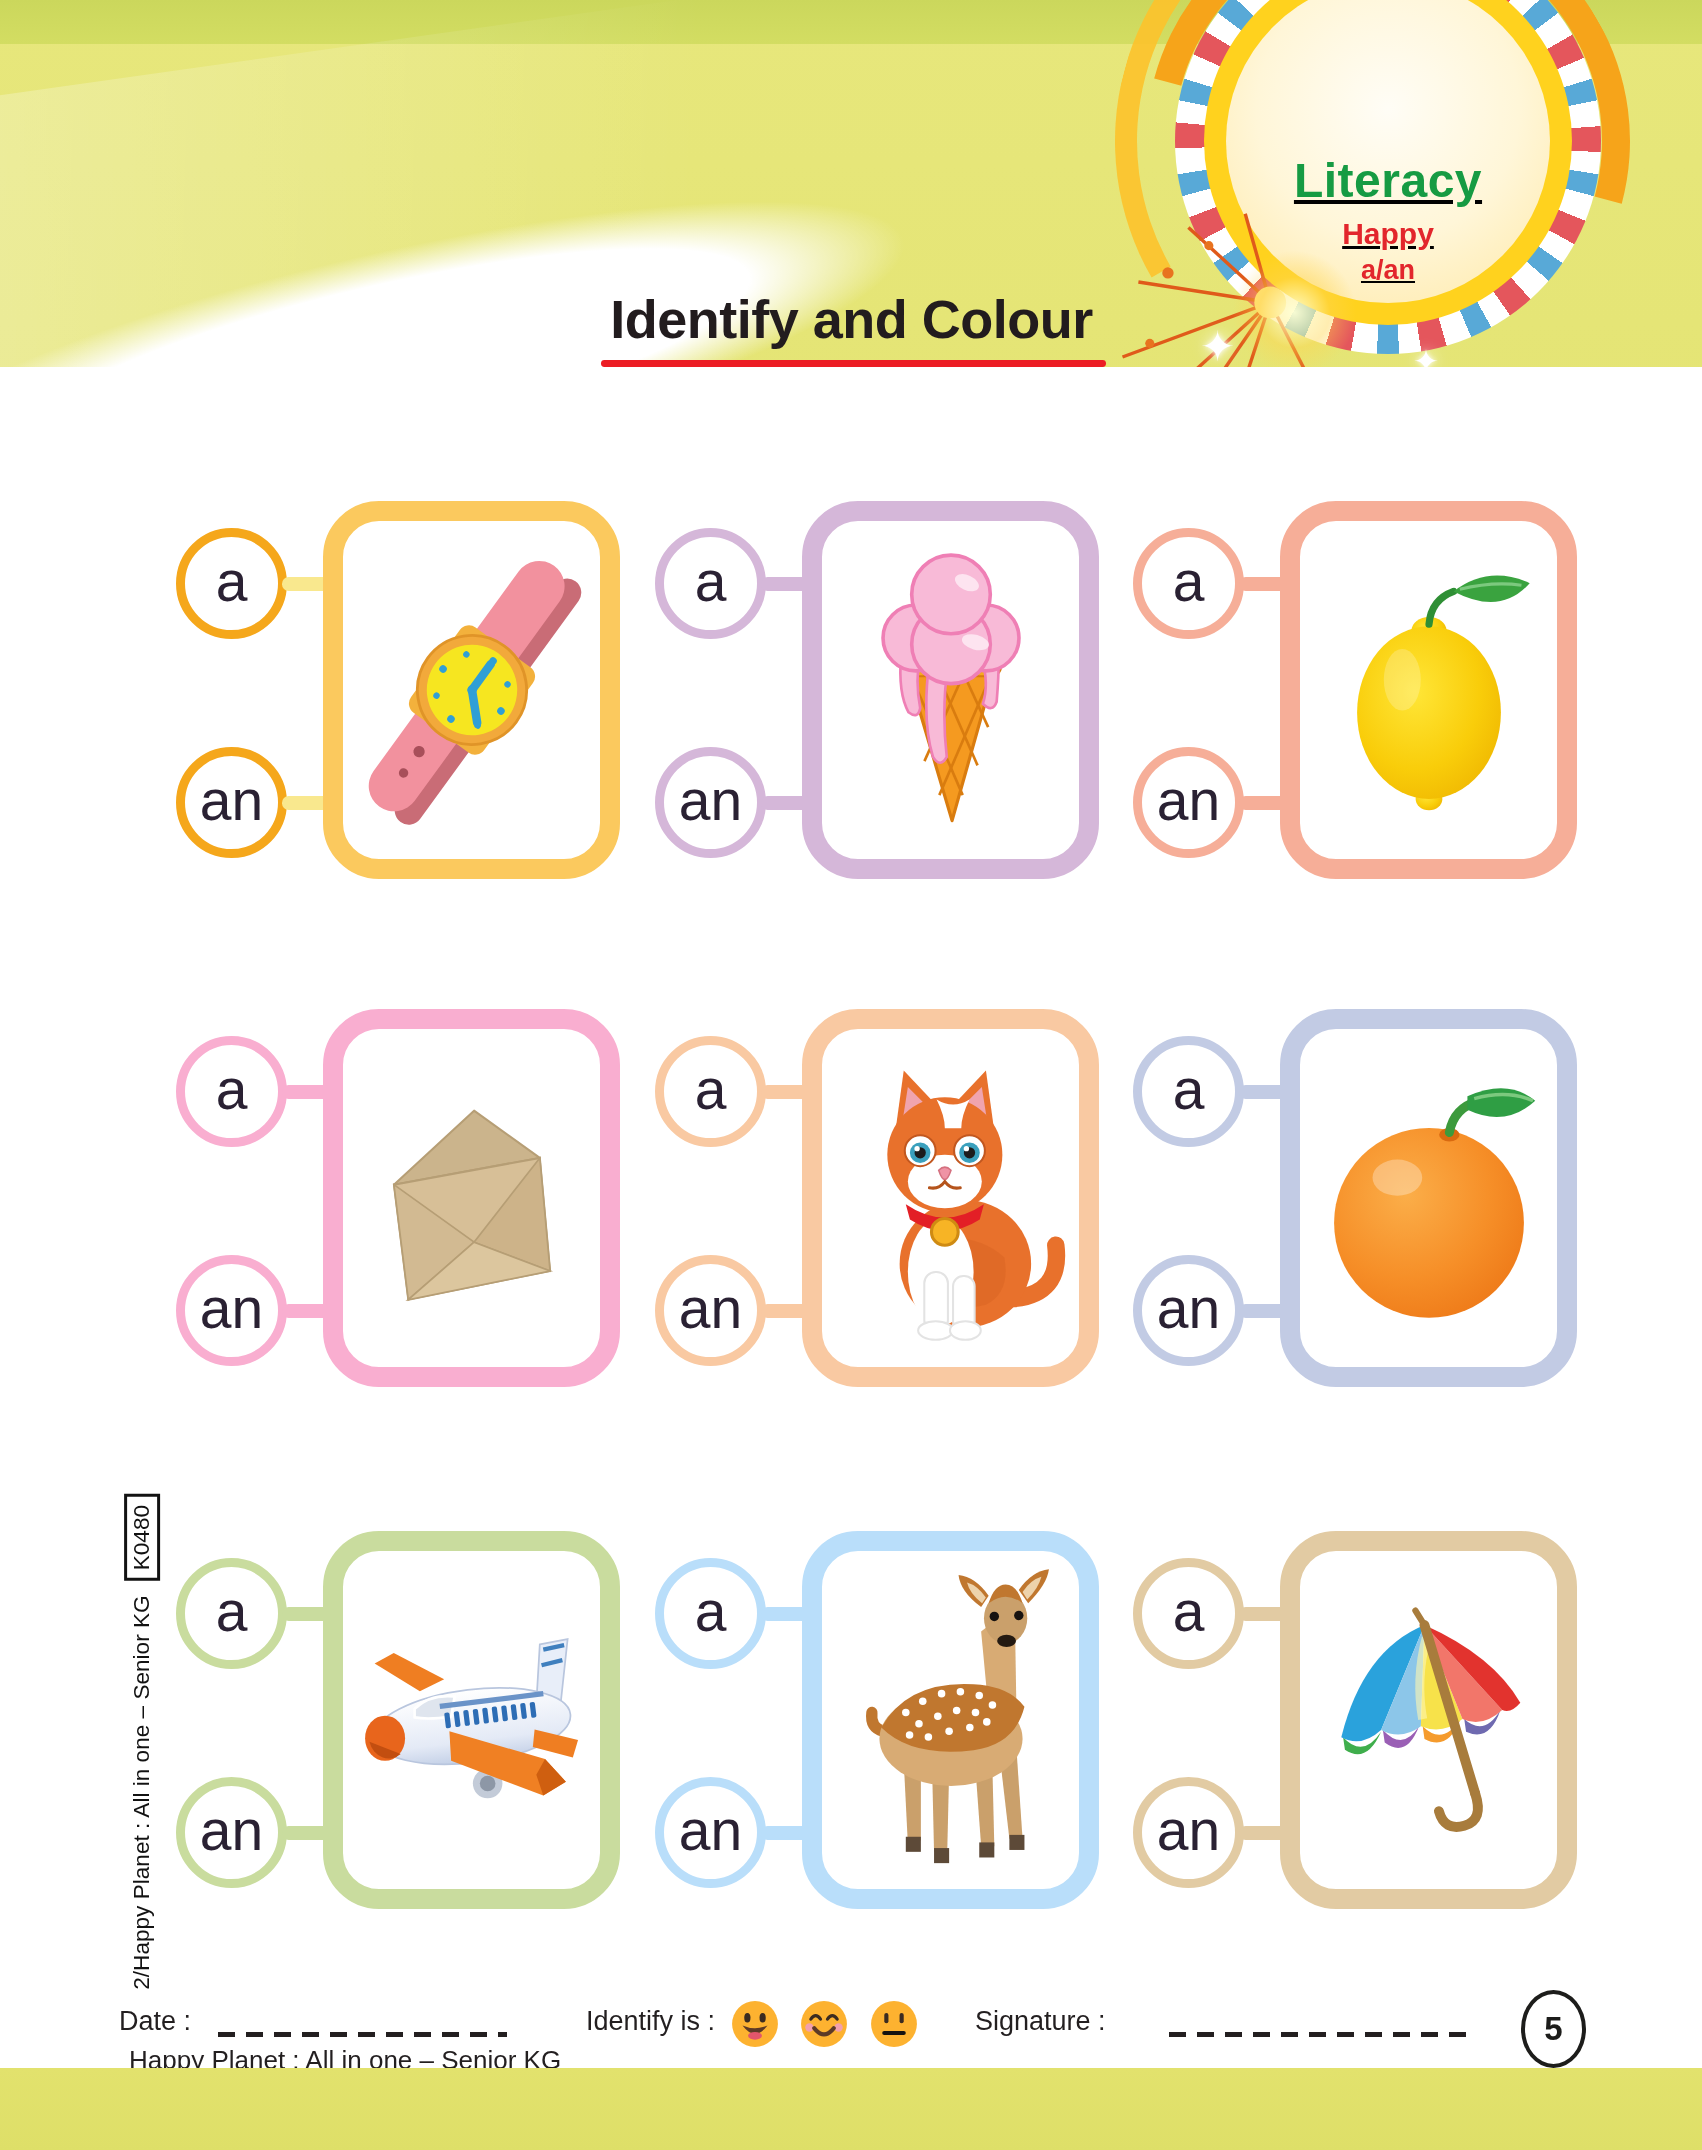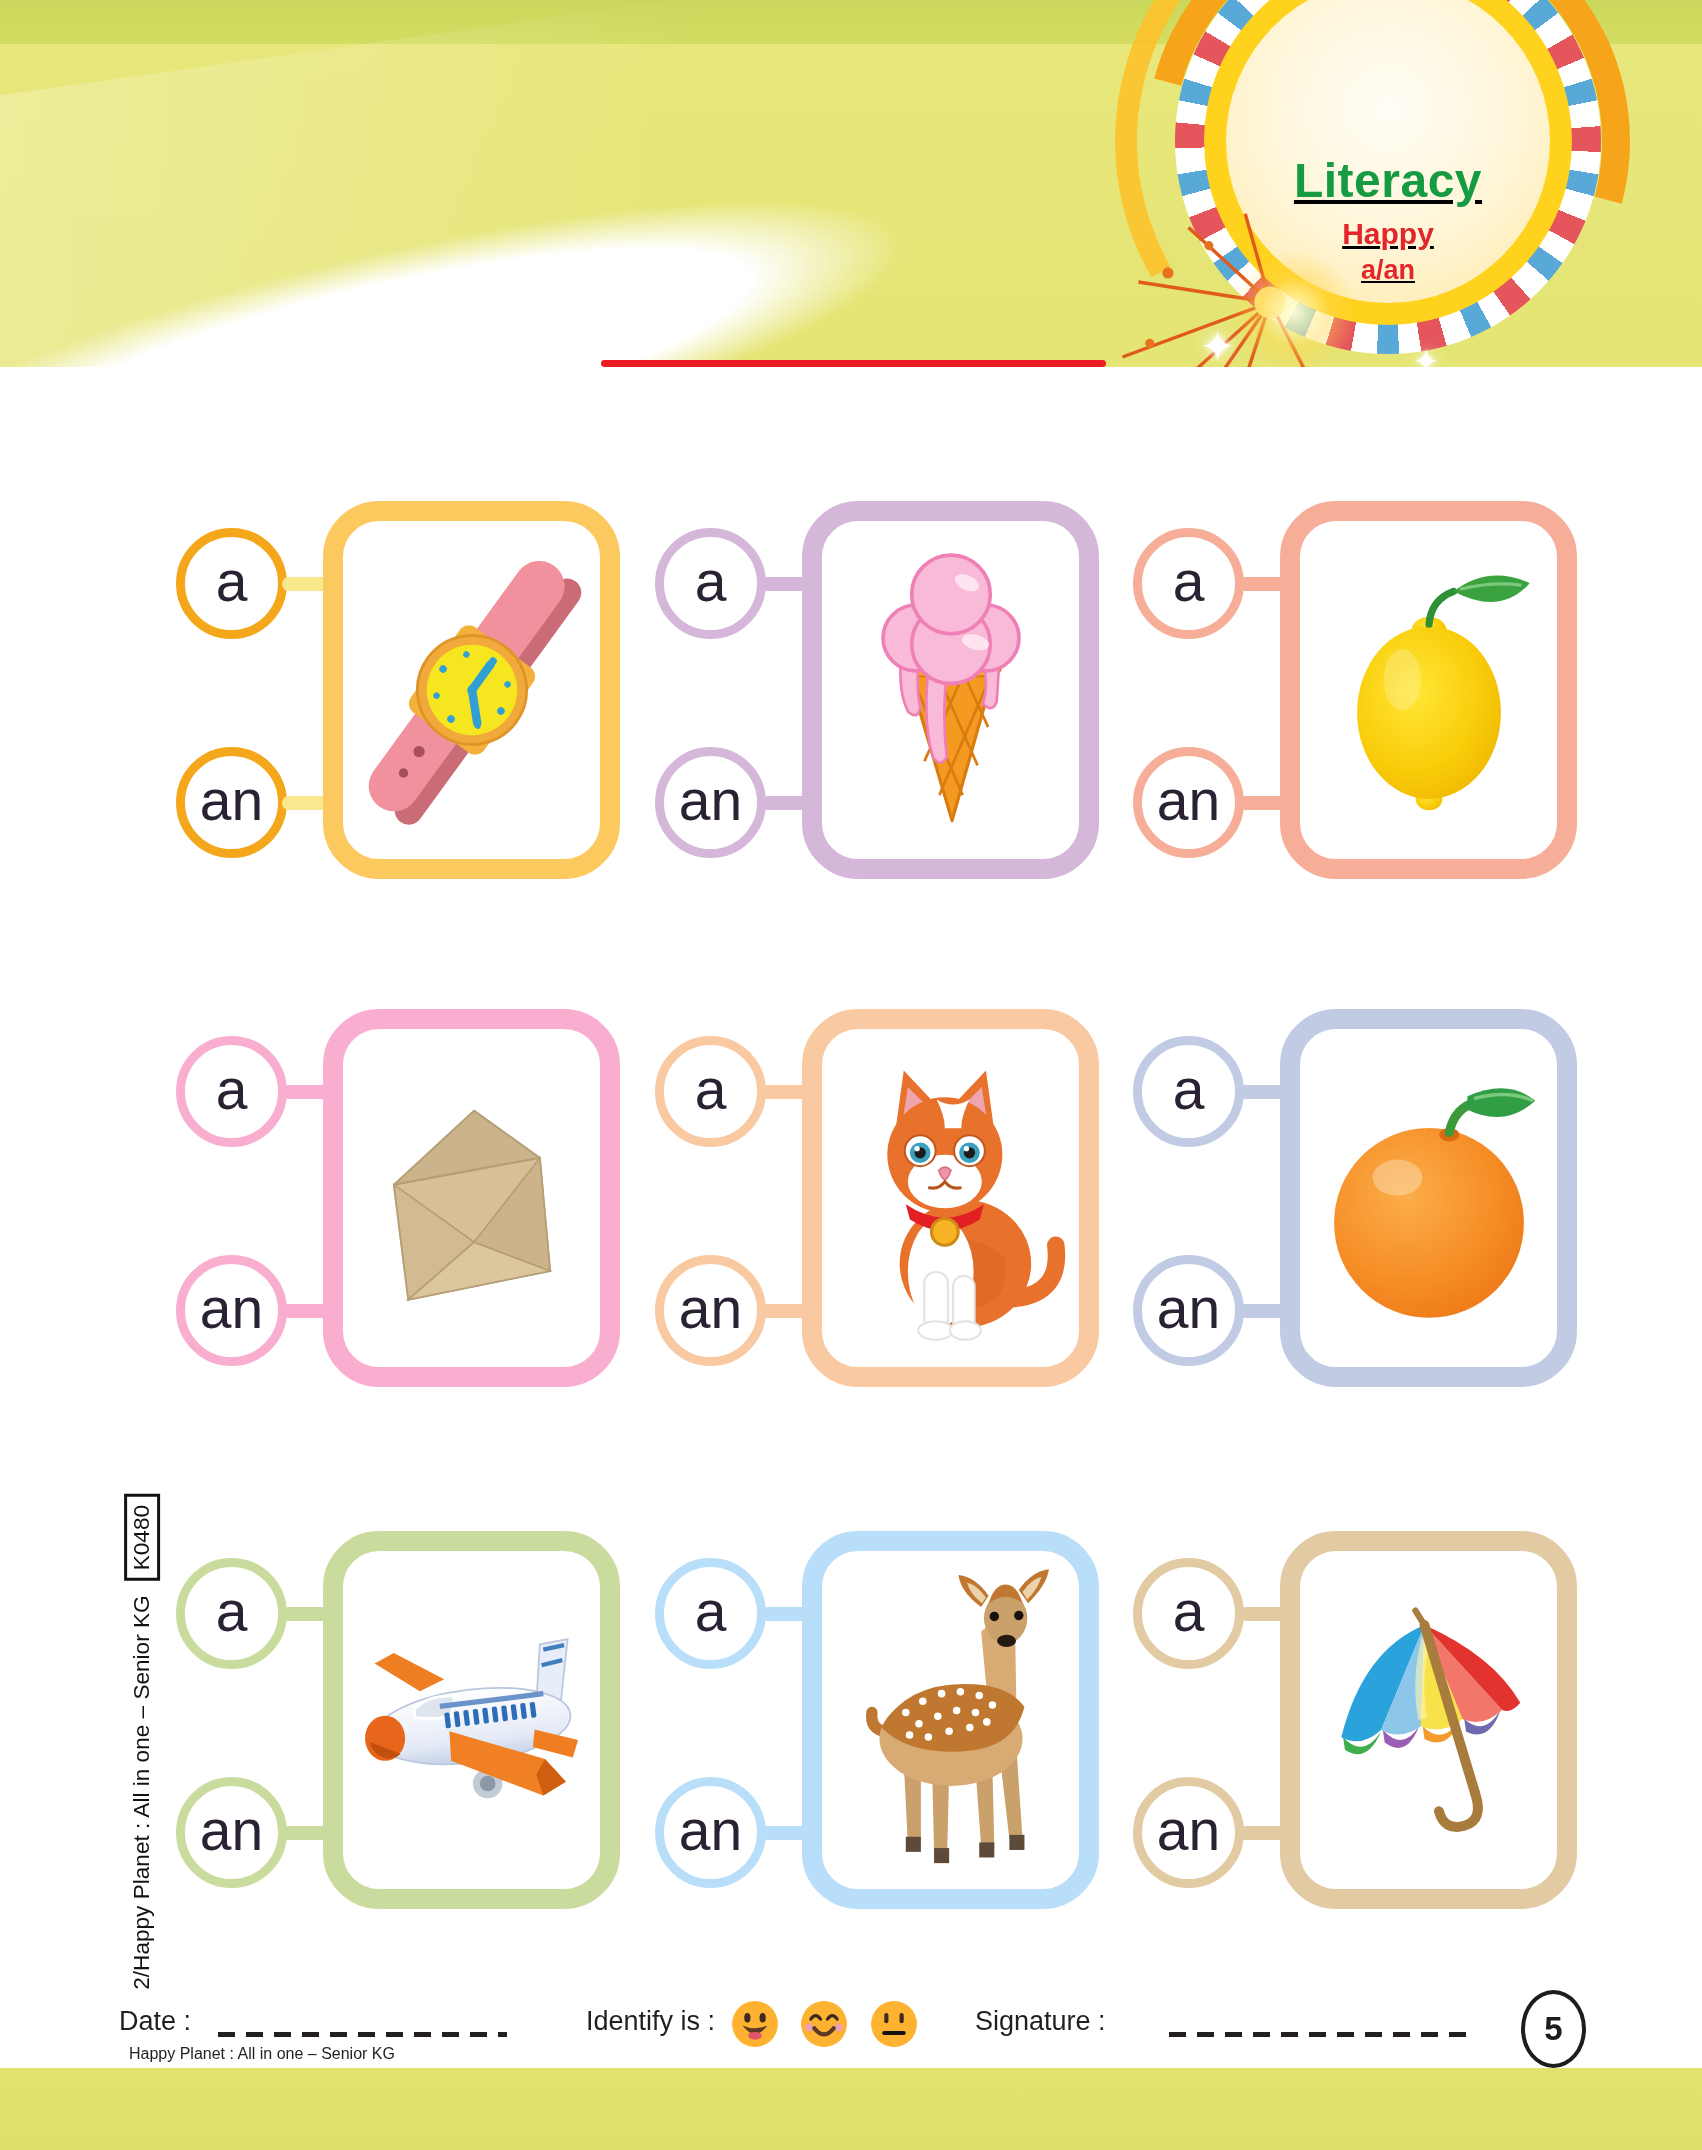--- a/index.html
+++ b/index.html
@@ -75,21 +75,21 @@
   .side-code { position:absolute; left:142px; top:1742px;
                transform:translate(-50%,-50%) rotate(-90deg); transform-origin:center;
                white-space:nowrap; display:flex; align-items:center; gap:14.4px;
                font-size:22.6px; color:#121212; }
   .code-box { border:3.4px solid #121212; padding:1.9px 7.7px; font-size:22.6px; }
 
   
   .footer-label { position:absolute; font-size:27px; color:#231f20; }
   .dash-line { position:absolute; height:5.3px;
                background:repeating-linear-gradient(90deg,#231f20 0 17.3px, transparent 17.3px 28px); }
-  .series-line { position:absolute; left:129px; top:2045px; font-size:16px; color:#231f20; }
+  .series-line { position:absolute; left:129px; top:2045px; font-size:26px; color:#231f20; }
   .emoji { position:absolute; width:50px; height:50px; top:1999px; }
   .page-num { position:absolute; left:1521px; top:1990px; width:65px; height:78px;
               border:4.3px solid #1d1d1b; border-radius:50%;
               display:flex; align-items:center; justify-content:center;
               font-size:33px; font-weight:bold; color:#1d1d1b; background:#fff; }
   .bottom-strip { position:absolute; left:0; top:2068px; width:100%; height:83px;
               background:linear-gradient(180deg,#e2e26d,#dedf68); }
 </style>
 </head>
 <body>
@@ -131,20 +131,21 @@
       <circle cx="70" cy="160" r="5"></circle>
         <circle cx="110" cy="190" r="4"></circle>
         <circle cx="160" cy="150" r="4"></circle>
     </g>
     <circle cx="142" cy="84" r="14" fill="#ffe27a"></circle>
   </svg>
   <div class="glowdot"></div>
   <div class="sparkle" style="left:1200px; top:322px;">✦</div>
   <div class="sparkle" style="left:1413px; top:343px; font-size:31px;">✦</div>
 
+  <div class="title">Identify and Colour</div>
   <div class="title-underline"></div>
 
   <div class="white-area"></div>
 
   <div class="group r1 c1" style="--ring: #f5a71b; --card: #fbc95e; --link: #f9e88e;">
     <div class="opt opt-a">
         <span>a</span>
       </div>
     <div class="link link-a"></div>
     <div class="opt opt-an">

